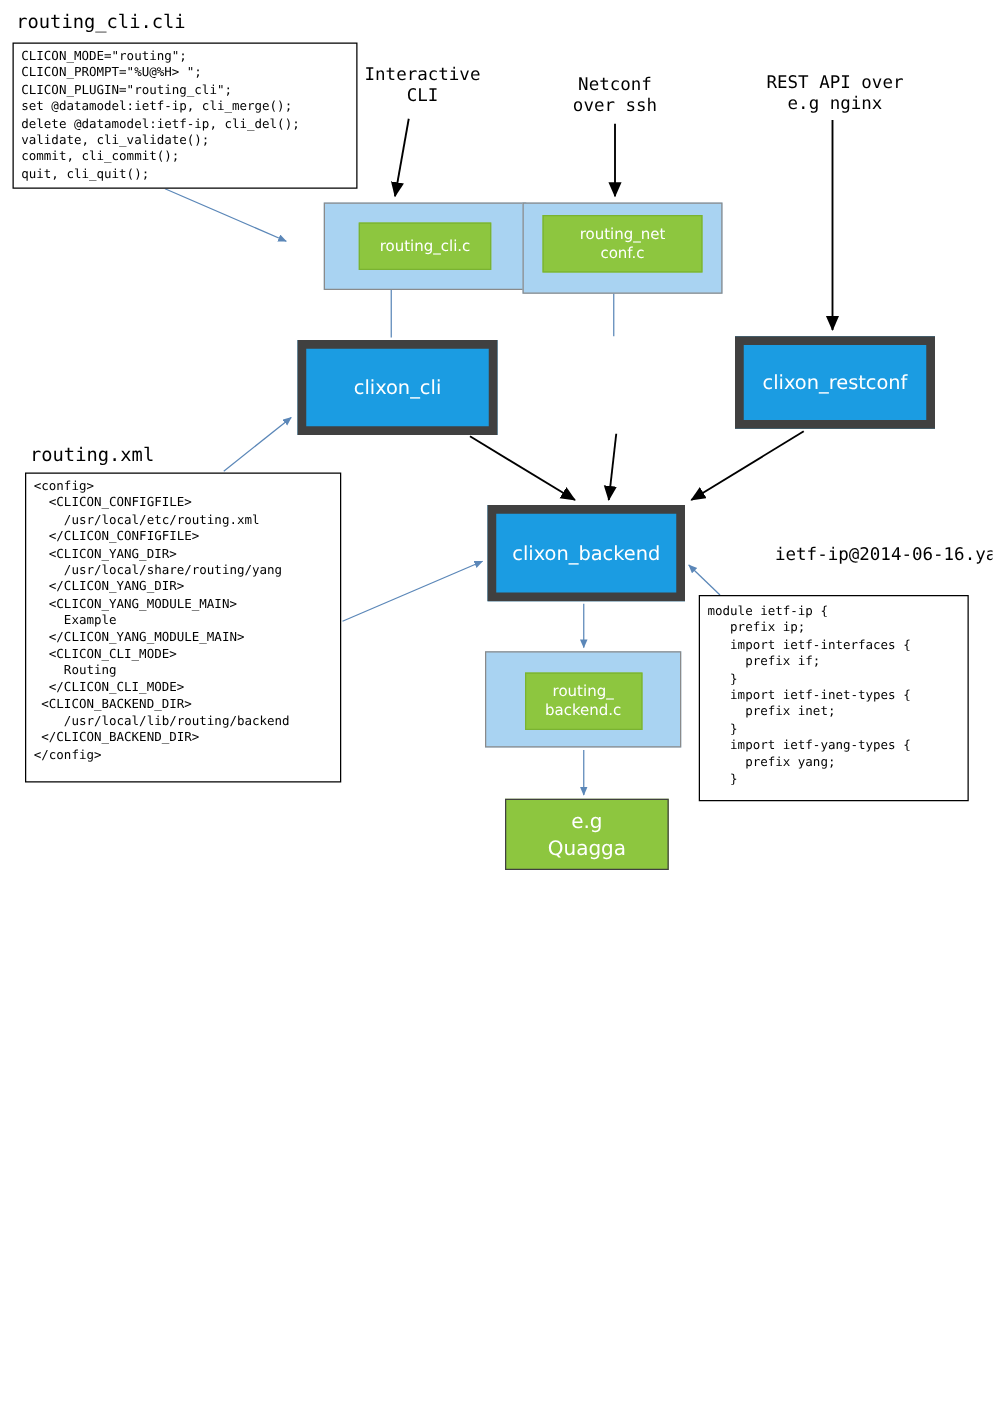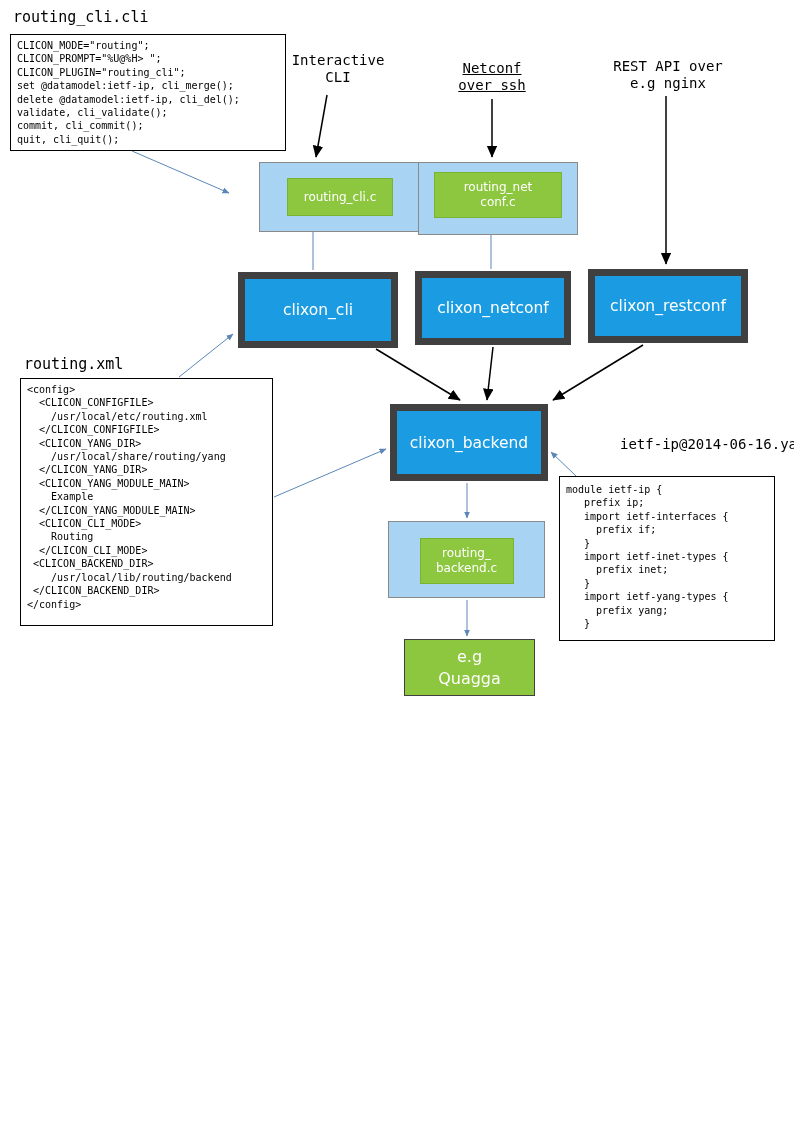--- a/index.html
+++ b/index.html
@@ -90,35 +90,34 @@
 CLICON_PROMPT="%U@%H&gt; ";
 CLICON_PLUGIN="routing_cli";
 set @datamodel:ietf-ip, cli_merge();
 delete @datamodel:ietf-ip, cli_del();
 validate, cli_validate();
 commit, cli_commit();
 quit, cli_quit();</div>
 
   <div class="abs top-label" style="left:278px;top:52px;width:120px;">Interactive
 CLI</div>
-  <div class="abs top-label" style="left:438px;top:60px;width:108px;text-decoration:underline;">Netconf
+  <div class="abs top-label" style="left:438px;top:60px;width:108px;">Netconf
 over ssh</div>
   <div class="abs top-label" style="left:594px;top:58px;width:148px;">REST API over
 e.g nginx</div>
 
   <div class="abs node-lightblue" style="left:233px;top:162px;width:162px;height:70px;margin-left:26px;">
     <div class="node-green-inner" style="top:15px;width:106px;height:38px;">routing_cli.c</div>
   </div>
   <div class="abs node-lightblue" style="left:418px;top:162px;width:160px;height:73px;">
     <div class="node-green-inner" style="top:9px;width:128px;height:46px;">routing_net
 conf.c</div>
   </div>
 
   <div class="abs node-blue" style="left:238px;top:272px;width:160px;height:76px;">clixon_cli</div>
-  <div class="abs node-blue" style="left:415px;top:271px;width:156px;height:74px;">clixon_netconf</div>
   <div class="abs node-blue" style="left:588px;top:269px;width:160px;height:74px;">clixon_restconf</div>
   <div class="abs node-blue" style="left:390px;top:404px;width:158px;height:77px;">clixon_backend</div>
 
   <div class="abs node-lightblue" style="left:388px;top:521px;width:157px;height:77px;">
     <div class="node-green-inner" style="top:16px;width:94px;height:46px;">routing_
 backend.c</div>
   </div>
 
   <div class="abs node-green-big" style="left:404px;top:639px;width:131px;height:57px;">e.g
 Quagga</div>

